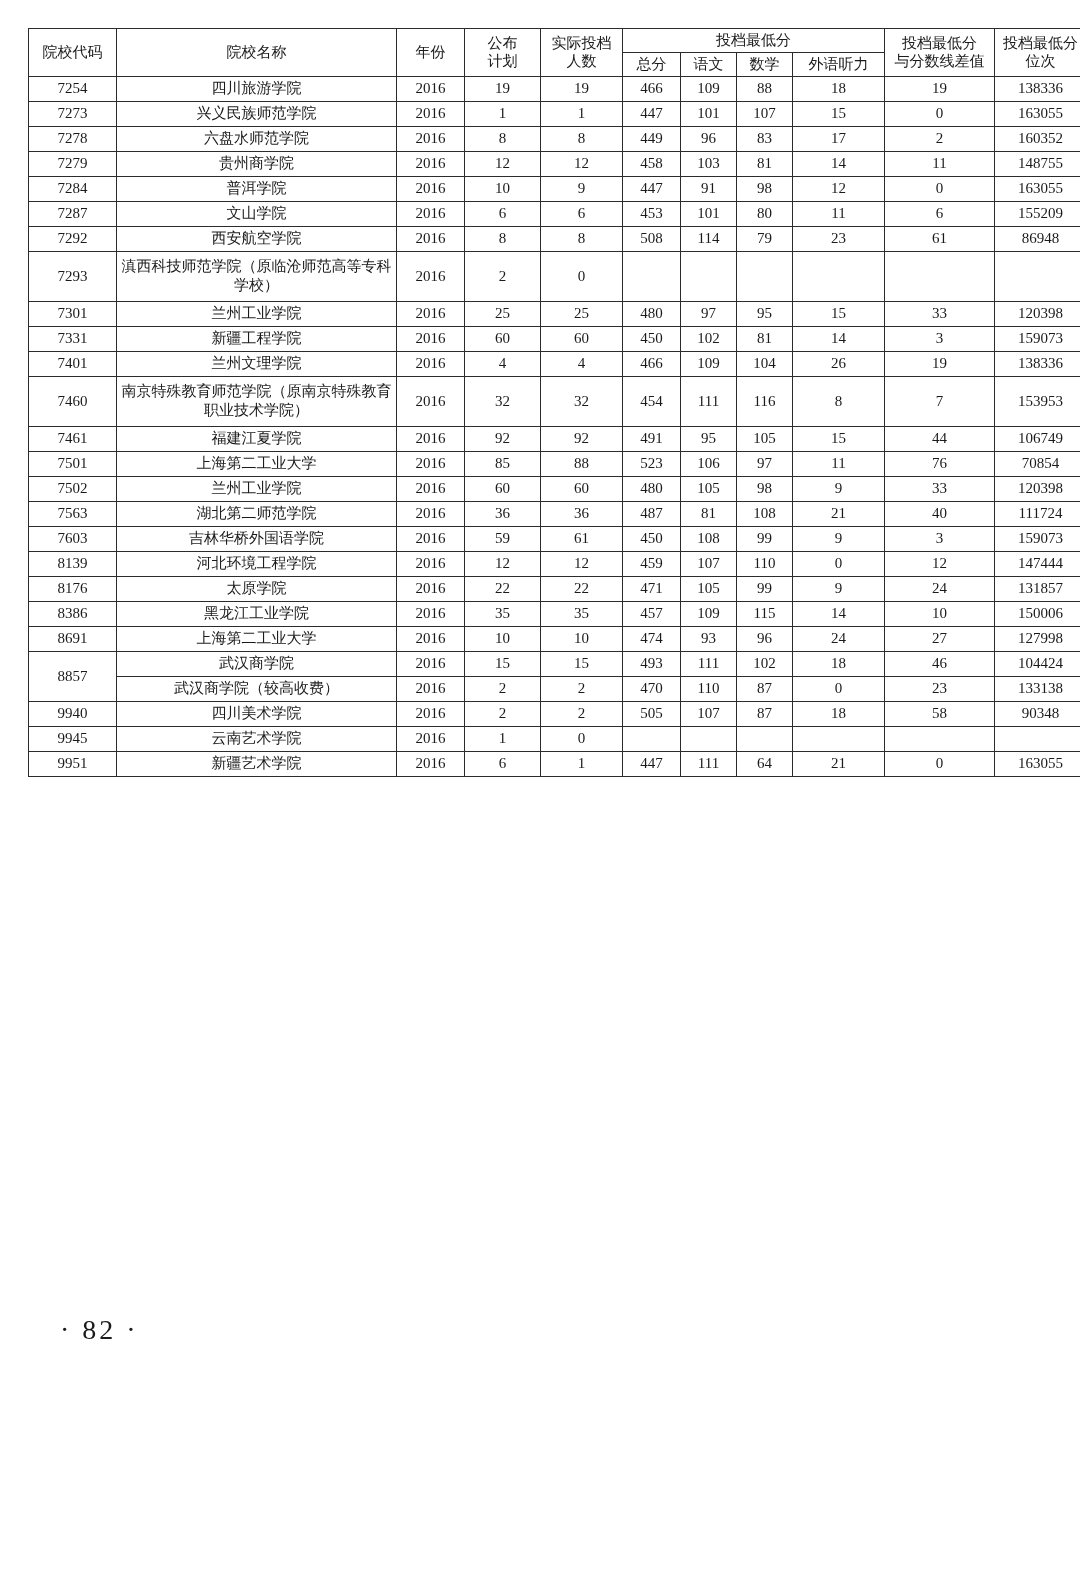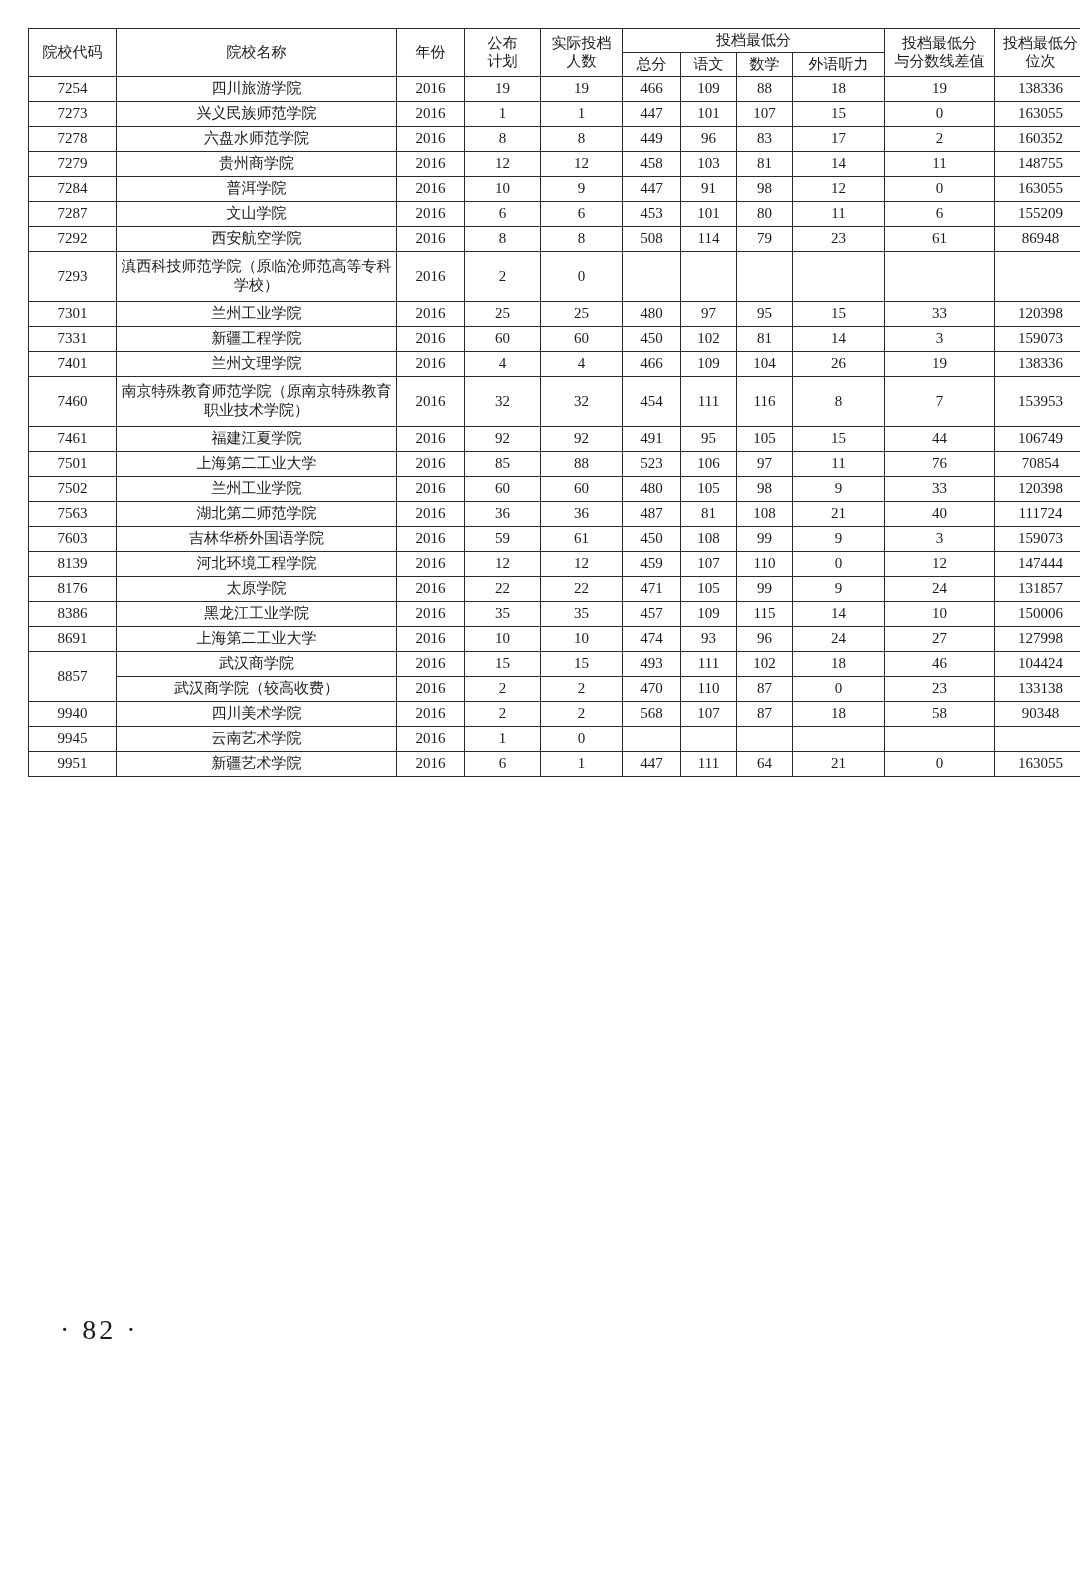--- a/index.html
+++ b/index.html
@@ -433,21 +433,21 @@
           <td class="num">0</td>
           <td class="num">23</td>
           <td class="num">133138</td>
         </tr>
         <tr>
           <td class="code-cell">9940</td>
           <td class="name-cell">四川美术学院</td>
           <td class="num">2016</td>
           <td class="num">2</td>
           <td class="num">2</td>
-          <td class="num">568</td>
+          <td class="num">505</td>
           <td class="num">107</td>
           <td class="num">87</td>
           <td class="num">18</td>
           <td class="num">58</td>
           <td class="num">90348</td>
         </tr>
         <tr>
           <td class="code-cell">9945</td>
           <td class="name-cell">云南艺术学院</td>
           <td class="num">2016</td>

